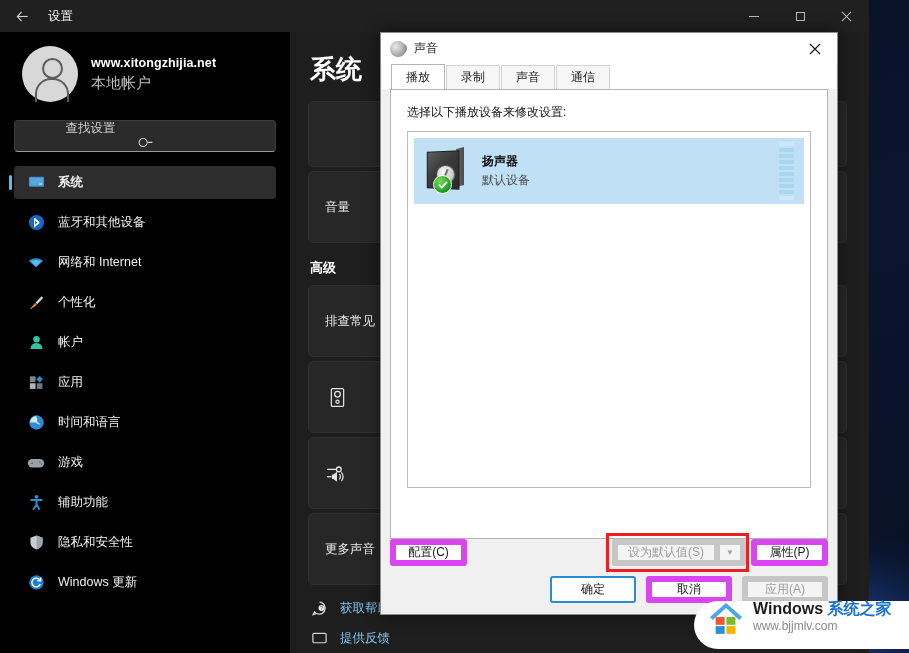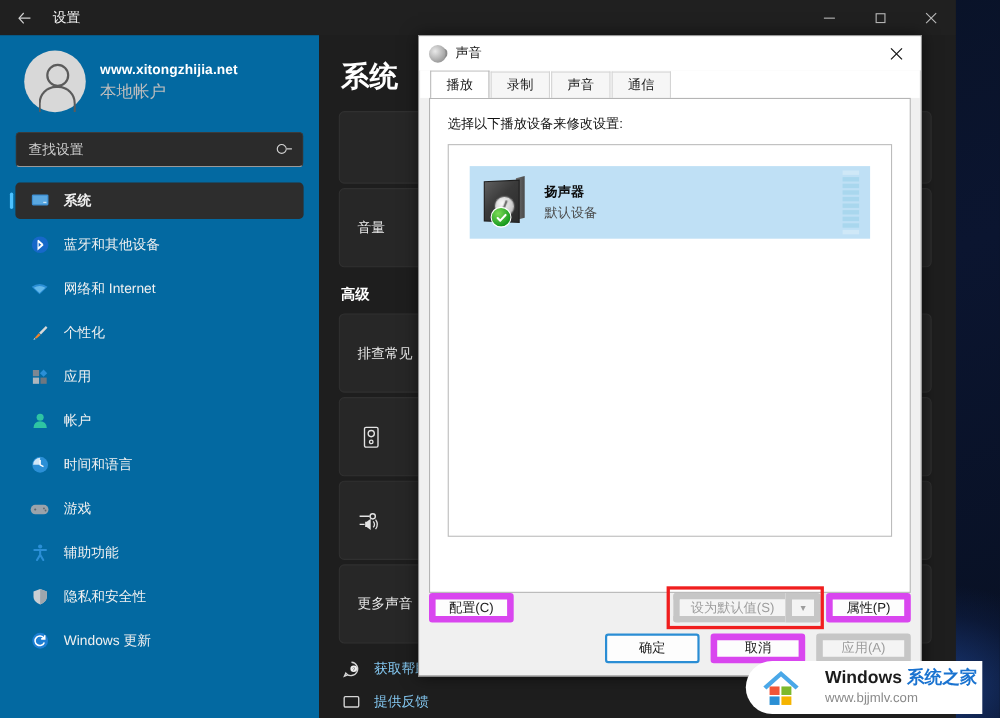--- a/index.html
+++ b/index.html
@@ -46,21 +46,21 @@
   #btn-min { right: 92px; }
   #btn-max { right: 46px; }
   #btn-close { right: 0; }
   .sq-glyph { width: 9px; height: 9px; border: 1px solid #b9b9b9; }
   .dash-glyph { width: 10px; height: 1px; background: #b9b9b9; }
 
   
   #sidebar {
     position: absolute; left: 0; top: 32px;
     width: 290px; bottom: 0;
-    background: #0369a1;
+    background: #000000;
     padding: 0 14px;
   }
   #account-block {
     display: flex; align-items: center; gap: 13px;
     padding: 14px 4px 16px 8px;
   }
   #avatar {
     width: 56px; height: 56px; border-radius: 50%;
     background: #d8d8d8; position: relative; flex: none;
   }
@@ -78,20 +78,21 @@
   #account-name { font-size: 12.5px; font-weight: bold; color: #fff; letter-spacing: .1px; }
   #account-type { font-size: 15px; color: #bdbdbd; margin-top: 4px; }
 
   #search-box {
     margin: 2px 0 14px 0; height: 32px;
     background: #2b2b2b; border: 1px solid #3b3b3b;
     border-bottom: 1px solid #9a9a9a;
     border-radius: 4px;
     display: flex; align-items: center;
     padding: 0 9px 0 11px;
+    flex-direction: column;
   }
   #search-input {
     flex: 1; background: transparent; border: none; outline: none;
     color: #d9d9d9; font-size: 12.5px;
     font-family: "Liberation Sans", sans-serif;
   }
   #search-input::placeholder { color: #cfcfcf; }
   #search-icon { color: #d2d2d2; font-size: 13px; transform: rotate(-45deg); }
 
   .nav-item {
@@ -180,21 +181,21 @@
   .tab.active { background: #fff; border-color: #b5b5b5; height: 25px; position: relative; z-index: 3; }
 
   #tabpage {
     position: absolute; left: 9px; right: 9px; top: 56px; bottom: 75px;
     background: #fff; border: 1px solid #b5b5b5;
   }
   #tabpage-inner { padding: 14px 16px 0 16px; }
   #list-prompt { font-size: 12px; color: #111; margin-bottom: 10px; }
   #device-list {
     height: 357px; border: 1px solid #bcbcbc; background: #fff;
-    padding: 19px;
+    padding: 6px;
   }
   #device-row {
     height: 66px; background: #bfe0f5;
     display: flex; align-items: center; padding: 0 8px 0 9px;
     gap: 13px;
   }
   #speaker-icon { width: 46px; height: 46px; position: relative; flex: none; }
   .spk-box {
     position: absolute; left: 3px; top: 3px;
     width: 33px; height: 38px;
@@ -274,24 +275,24 @@
   #dlg-row-footer {
     position: absolute; right: 9px; bottom: 11px;
     display: flex; gap: 10px;
   }
   #btn-ok { width: 86px; }
   #btn-cancel { width: 86px; }
   #btn-apply { width: 86px; }
 
   
   #watermark {
-    position: absolute; right: 16px; bottom: 4px;
+    position: absolute; right: 0; bottom: 4px;
     width: 215px; height: 48px;
     background: #fff; border-radius: 24px 0 0 24px;
-    display: flex; align-items: center; gap: 22px;
+    display: flex; gap: 9px;
     padding-left: 14px;
   }
   #wm-logo { width: 36px; height: 34px; position: relative; flex: none; }
   #wm-texts { line-height: 1.05; }
   #wm-line1 { font-size: 16px; font-weight: bold; color: #1c1c1c; }
   #wm-line1 span.cn { color: #1a73d0; }
   #wm-line2 { font-size: 12px; color: #8a8a8a; margin-top: 2px; }
 </style>
 </head>
 <body>
@@ -380,37 +381,37 @@
             <path d="M7.6 9.4 L9.4 11.2 L5.5 14.6 L3.6 14 Z" fill="#f0852b"></path>
             <path d="M3.6 14 L2.4 15.8 L4.6 15.2 Z" fill="#e0e0e0"></path>
           </svg>
       </span>
       <span class="nav-label">个性化</span>
     </div>
 
     <div class="nav-item">
       <span class="nav-ico">
         <svg viewBox="0 0 18 18" width="17" height="17">
+            <circle cx="9" cy="5.6" r="3.4" fill="#2ec4a3"></circle>
+            <path d="M2.6 16 Q3 9.6 9 9.6 Q15 9.6 15.4 16 Z" fill="#2ec4a3"></path>
+          </svg>
+      </span>
+      <span class="nav-label">帐户</span>
+    </div>
+
+    <div class="nav-item">
+      <span class="nav-ico">
+        <svg viewBox="0 0 18 18" width="17" height="17">
             <rect x="2" y="2.5" width="6" height="6" fill="#7d8792"></rect>
             <rect x="2" y="9.8" width="6" height="6" fill="#aeb6bd"></rect>
             <rect x="9.3" y="9.8" width="6" height="6" fill="#6e7780"></rect>
             <path d="M12.3 2 L15.8 5.6 L12.3 9.1 L8.8 5.6 Z" fill="#2b8fd6"></path>
           </svg>
       </span>
       <span class="nav-label">应用</span>
-    </div>
-
-    <div class="nav-item">
-      <span class="nav-ico">
-        <svg viewBox="0 0 18 18" width="17" height="17">
-            <circle cx="9" cy="5.6" r="3.4" fill="#2ec4a3"></circle>
-            <path d="M2.6 16 Q3 9.6 9 9.6 Q15 9.6 15.4 16 Z" fill="#2ec4a3"></path>
-          </svg>
-      </span>
-      <span class="nav-label">帐户</span>
     </div>
 
     <div class="nav-item">
       <span class="nav-ico">
         <svg viewBox="0 0 18 18" width="17" height="17">
             <circle cx="9" cy="9" r="7.6" fill="#2b8fd6"></circle>
             <path d="M2.2 9 A6.8 6.8 0 0 1 9 2.2 V9 Z" fill="#cfe6f7"></path>
             <path d="M9 4.4 V9 L12.2 10.8" stroke="#fff" stroke-width="1.3" fill="none"></path>
           </svg>
       </span>

